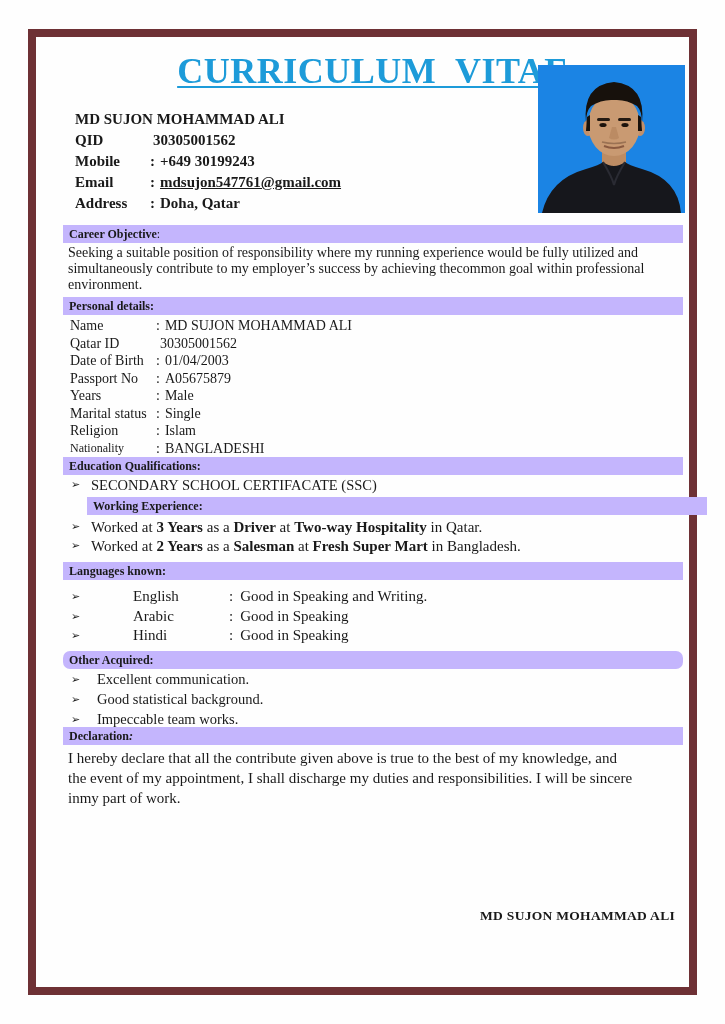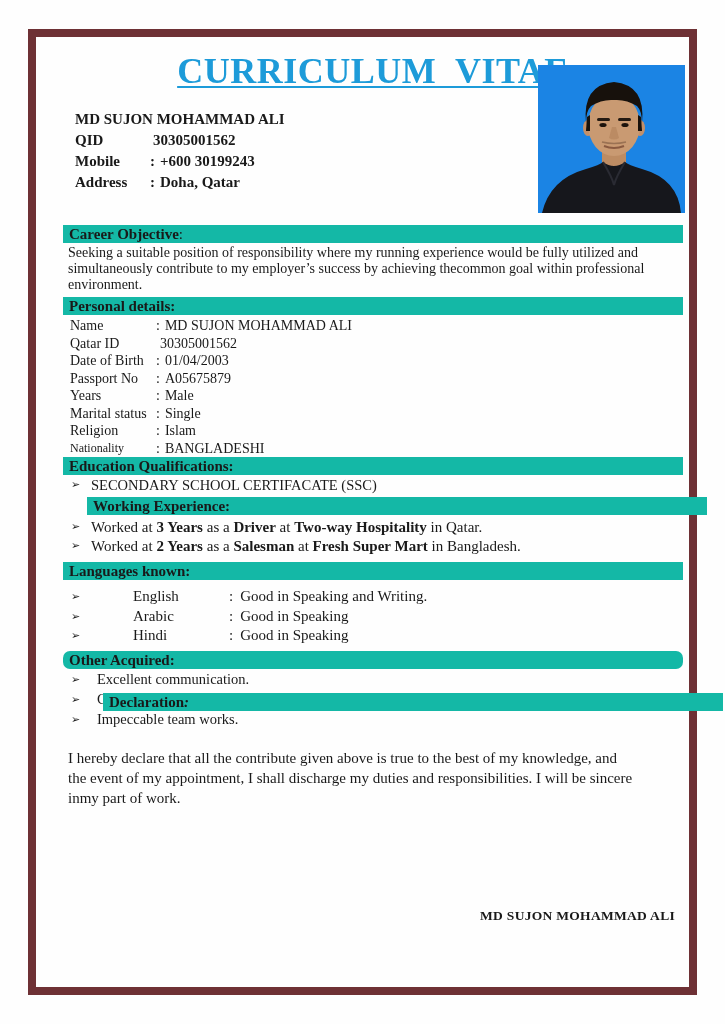--- a/index.html
+++ b/index.html
@@ -26,21 +26,21 @@
   .c-label { width:75px; flex:0 0 75px; }
   .c-sep { margin-right:5px; }
   .pad-sep { padding-left:3px; }
   .u-line { text-decoration:underline; }
   
   .photo { position:absolute; left:538px; top:65px; width:147px; height:148px; }
   .photo svg { display:block; width:100%; height:100%; }
   
   .bar {
     position:absolute; left:63px; width:620px; height:18px; line-height:18px;
-    background:#14b8a6; font-size:15px; font-weight:bold; padding-left:6px;
+    background:#c4b5fd; font-size:12px; font-weight:bold; padding-left:6px;
   }
   .colon-regular { font-weight:400; }
   .colon-italic { font-style:italic; }
   
   .para { position:absolute; left:68px; width:612px; font-size:14px; }
   .para .pline { white-space:nowrap; }
   .career-text { top:245px; line-height:16px; }
   .decl-text { top:748px; font-size:15px; line-height:20px; }
   
   .p-rows { position:absolute; left:70px; top:317px; width:600px; font-size:14px; }
@@ -112,21 +112,25 @@
   </div>
 
   <div class="contact">
     <div class="c-name">MD SUJON MOHAMMAD ALI</div>
     <div class="c-row">
       <span class="c-label">QID</span>
       <span class="pad-sep">30305001562</span>
     </div>
     <div class="c-row">
       <span class="c-label">Mobile</span>
-      <span><span class="c-sep">:</span><span>+600 30199243</span></span>
+      <span><span class="c-sep">:</span><span>+649 30199243</span></span>
+    </div>
+    <div class="c-row">
+      <span class="c-label">Email</span>
+      <span><span class="c-sep">:</span><span class="u-line">mdsujon547761@gmail.com</span></span>
     </div>
     <div class="c-row">
       <span class="c-label">Address</span>
       <span><span class="c-sep">:</span><span>Doha, Qatar</span></span>
     </div>
   </div>
 
   <div class="bar" style="top:225px;">
     <span>Career Objective</span><span class="colon-regular">:</span>
   </div>
@@ -230,21 +234,21 @@
     <div class="b-row">
       <span class="bullet">➢</span>
       <span>Good statistical background.</span>
     </div>
     <div class="b-row">
       <span class="bullet">➢</span>
       <span>Impeccable team works.</span>
     </div>
   </div>
 
-  <div class="bar" style="top:693px;margin-left:40px;">
+  <div class="bar" style="top:727px;">
     <span>Declaration</span><span class="colon-italic">:</span>
   </div>
   <div class="para decl-text">
     <div class="pline">I hereby declare that all the contribute given above is true to the best of my knowledge, and</div>
     <div class="pline">the event of my appointment, I shall discharge my duties and responsibilities. I will be sincere</div>
     <div class="pline">inmy part of work.</div>
   </div>
 
   <div class="signature">MD SUJON MOHAMMAD ALI</div>
 </div>

